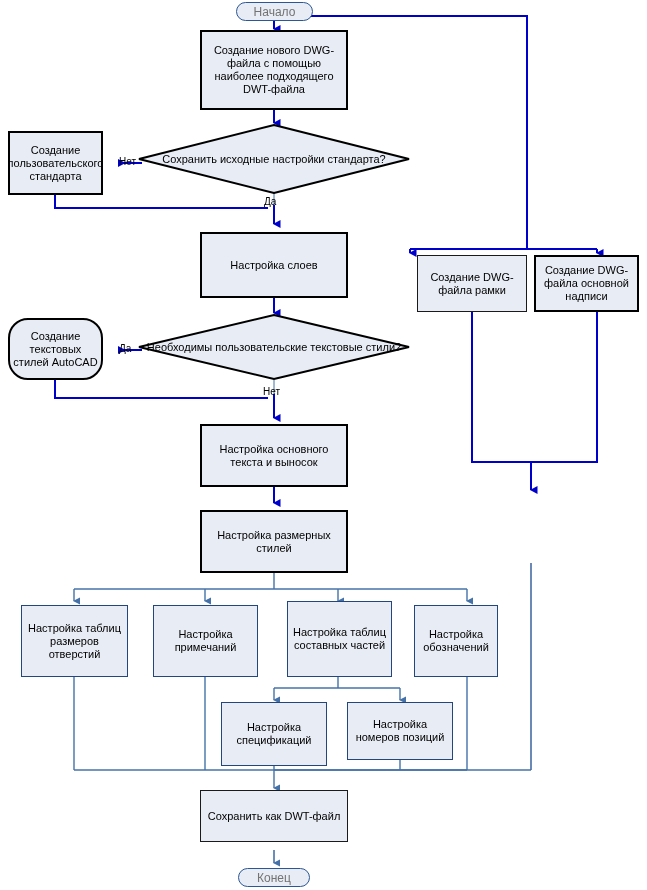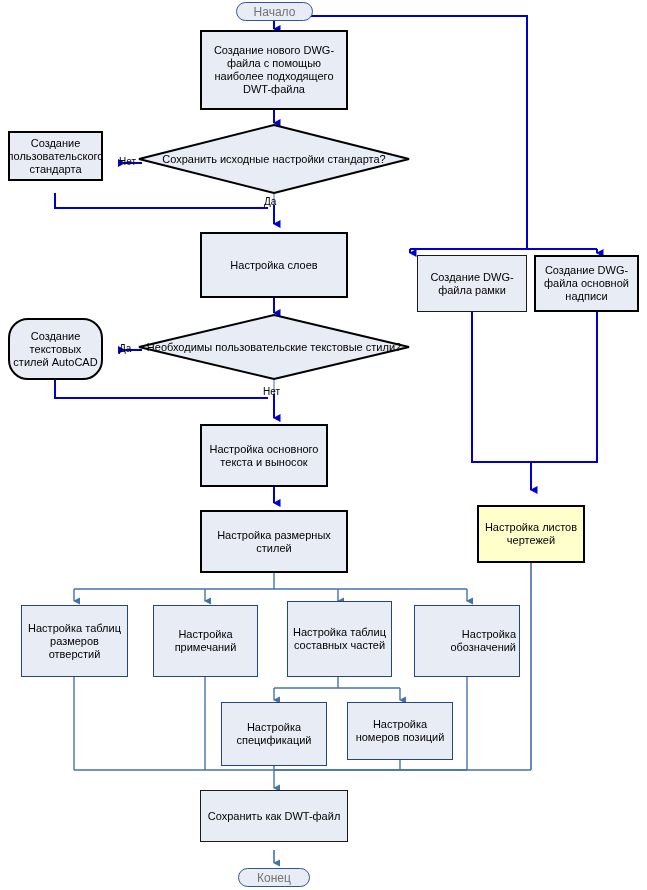--- a/index.html
+++ b/index.html
@@ -176,21 +176,21 @@
     <span>Создание нового DWG-файла с помощью наиболее подходящего DWT-файла</span>
   </div>
 
   <div class="diamond" style="left:138px; top:124px; width:272px; height:70px;">
     <svg viewBox="0 0 272 70" width="272" height="70" xmlns="http://www.w3.org/2000/svg">
       <polygon points="136,1 271,35 136,69 1,35" fill="#E8ECF4" stroke="#000000" stroke-width="2"></polygon>
     </svg>
     <div class="dtext">Сохранить исходные настройки стандарта?</div>
   </div>
 
-  <div class="node" style="left:8px; top:131px; width:95px; height:50px;">
+  <div class="node" style="left:8px; top:131px; width:95px; height:64px;">
     <span>Создание пользовательского стандарта</span>
   </div>
 
   <div class="edge-label" style="left:119px; top:156px;">
     <span>Нет</span>
   </div>
 
   <div class="edge-label" style="left:264px; top:196px;">
     <span>Да</span>
   </div>
@@ -211,53 +211,50 @@
   </div>
 
   <div class="edge-label" style="left:119px; top:343px;">
     <span>Да</span>
   </div>
 
   <div class="edge-label" style="left:263px; top:386px;">
     <span>Нет</span>
   </div>
 
-  <div class="node" style="left:200px; top:424px; width:128px; height:63px;">
+  <div class="node" style="left:200px; top:424px; width:148px; height:63px;">
     <span>Настройка основного текста и выносок</span>
   </div>
 
   <div class="node" style="left:200px; top:510px; width:148px; height:63px;">
     <span>Настройка размерных стилей</span>
   </div>
 
   <div class="node thin" style="left:417px; top:255px; width:110px; height:57px;">
     <span>Создание DWG-файла рамки</span>
   </div>
 
   <div class="node" style="left:534px; top:255px; width:105px; height:57px;">
     <span>Создание DWG-файла основной надписи</span>
   </div>
 
-  <div class="node yellow" style="left:477px; top:505px; width:108px; height:58px;">
-    <span>Настройка листов чертежей</span>
-  </div>
 
   <div class="node light" style="left:21px; top:605px; width:107px; height:72px;">
     <span>Настройка таблиц размеров отверстий</span>
   </div>
 
   <div class="node light" style="left:287px; top:601px; width:105px; height:76px;">
     <span>Настройка таблиц составных частей</span>
   </div>
 
   <div class="node light" style="left:153px; top:605px; width:105px; height:72px;">
     <span>Настройка примечаний</span>
   </div>
 
-  <div class="node light" style="left:414px; top:605px; width:106px; height:72px;text-align:right;">
+  <div class="node light" style="left:414px; top:605px; width:84px; height:72px;">
     <span>Настройка обозначений</span>
   </div>
 
   <div class="node light" style="left:221px; top:702px; width:106px; height:64px;">
     <span>Настройка спецификаций</span>
   </div>
 
   <div class="node light" style="left:347px; top:702px; width:106px; height:58px;">
     <span>Настройка номеров позиций</span>
   </div>

